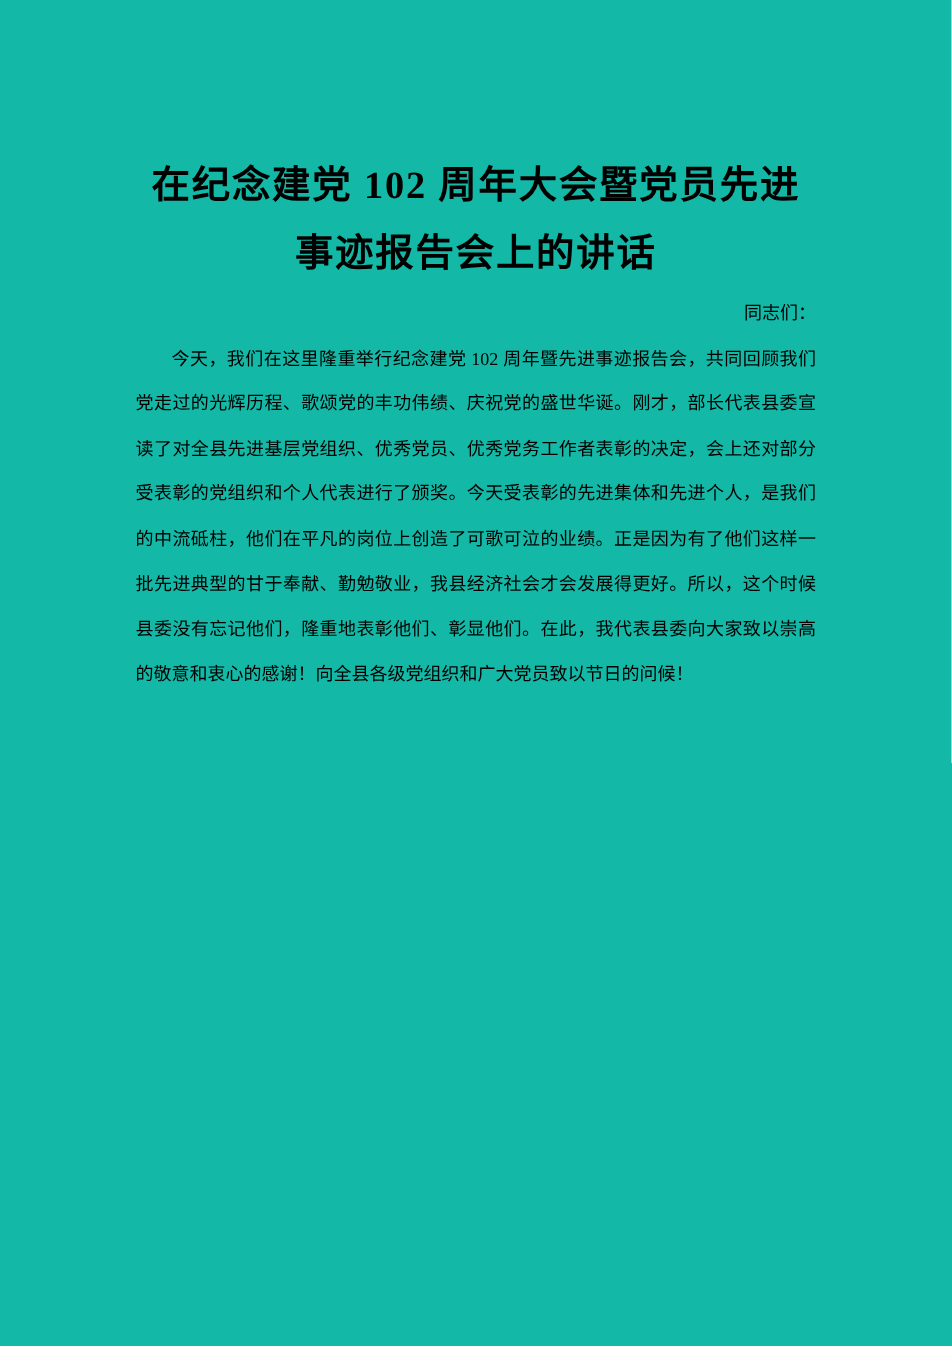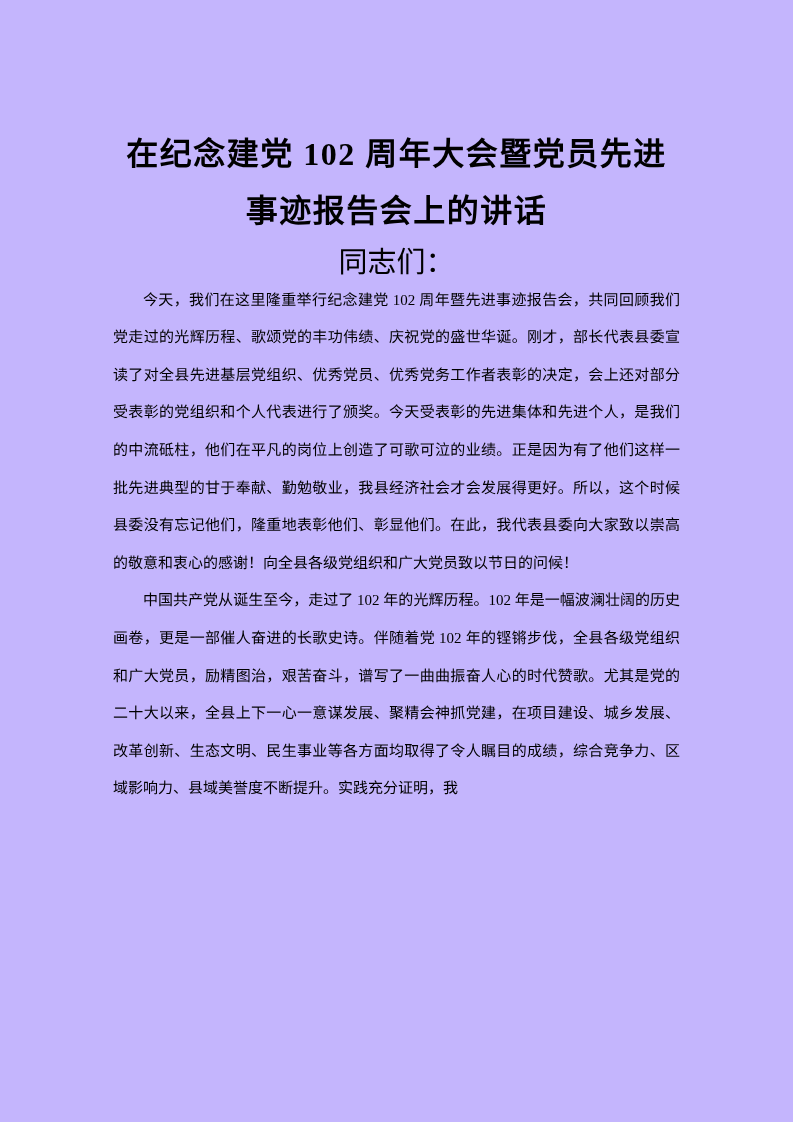--- a/index.html
+++ b/index.html
@@ -4,58 +4,57 @@
   <style>
     html, body {
       margin: 0;
       padding: 0;
       background: #ffffff;
     }
     .page {
       position: relative;
       width: 793px;
       height: 1122px;
-      background: #c4b5fd;
+      background: #14b8a6;
       color: #000000;
       overflow: hidden;
       font-family: "Liberation Serif", serif;
       box-sizing: border-box;
     }
     .content {
       box-sizing: border-box;
       padding: 126px 113px 0 113px;
       width: 100%;
     }
     .doc-title {
       margin: 0 0 4px 0;
       font-size: 32px;
       font-weight: bold;
       line-height: 57px;
       letter-spacing: 1.5px;
       text-align: center;
       font-family: "Liberation Serif", serif;
     }
     .salutation {
-      font-size: 29px;
+      font-size: 15px;
       line-height: 37.6px;
       margin: 0;
-      text-align: center;
+      text-align: right;
     }
     .para {
       font-size: 15px;
       line-height: 37.6px;
       margin: 0;
       text-indent: 2em;
       text-align: justify;
       word-break: break-all;
     }
   </style>
 </head>
 <body>
 
 <div class="page">
   <div class="content">
     <h1 class="doc-title">在纪念建党 102 周年大会暨党员先进事迹报告会上的讲话</h1>
     <p class="salutation">同志们：</p>
     <p class="para">今天，我们在这里隆重举行纪念建党 102 周年暨先进事迹报告会，共同回顾我们党走过的光辉历程、歌颂党的丰功伟绩、庆祝党的盛世华诞。刚才，部长代表县委宣读了对全县先进基层党组织、优秀党员、优秀党务工作者表彰的决定，会上还对部分受表彰的党组织和个人代表进行了颁奖。今天受表彰的先进集体和先进个人，是我们的中流砥柱，他们在平凡的岗位上创造了可歌可泣的业绩。正是因为有了他们这样一批先进典型的甘于奉献、勤勉敬业，我县经济社会才会发展得更好。所以，这个时候县委没有忘记他们，隆重地表彰他们、彰显他们。在此，我代表县委向大家致以崇高的敬意和衷心的感谢！向全县各级党组织和广大党员致以节日的问候！</p>
-    <p class="para">中国共产党从诞生至今，走过了 102 年的光辉历程。102 年是一幅波澜壮阔的历史画卷，更是一部催人奋进的长歌史诗。伴随着党 102 年的铿锵步伐，全县各级党组织和广大党员，励精图治，艰苦奋斗，谱写了一曲曲振奋人心的时代赞歌。尤其是党的二十大以来，全县上下一心一意谋发展、聚精会神抓党建，在项目建设、城乡发展、改革创新、生态文明、民生事业等各方面均取得了令人瞩目的成绩，综合竞争力、区域影响力、县域美誉度不断提升。实践充分证明，我</p>
   </div>
 </div>
 
 </body></html>

